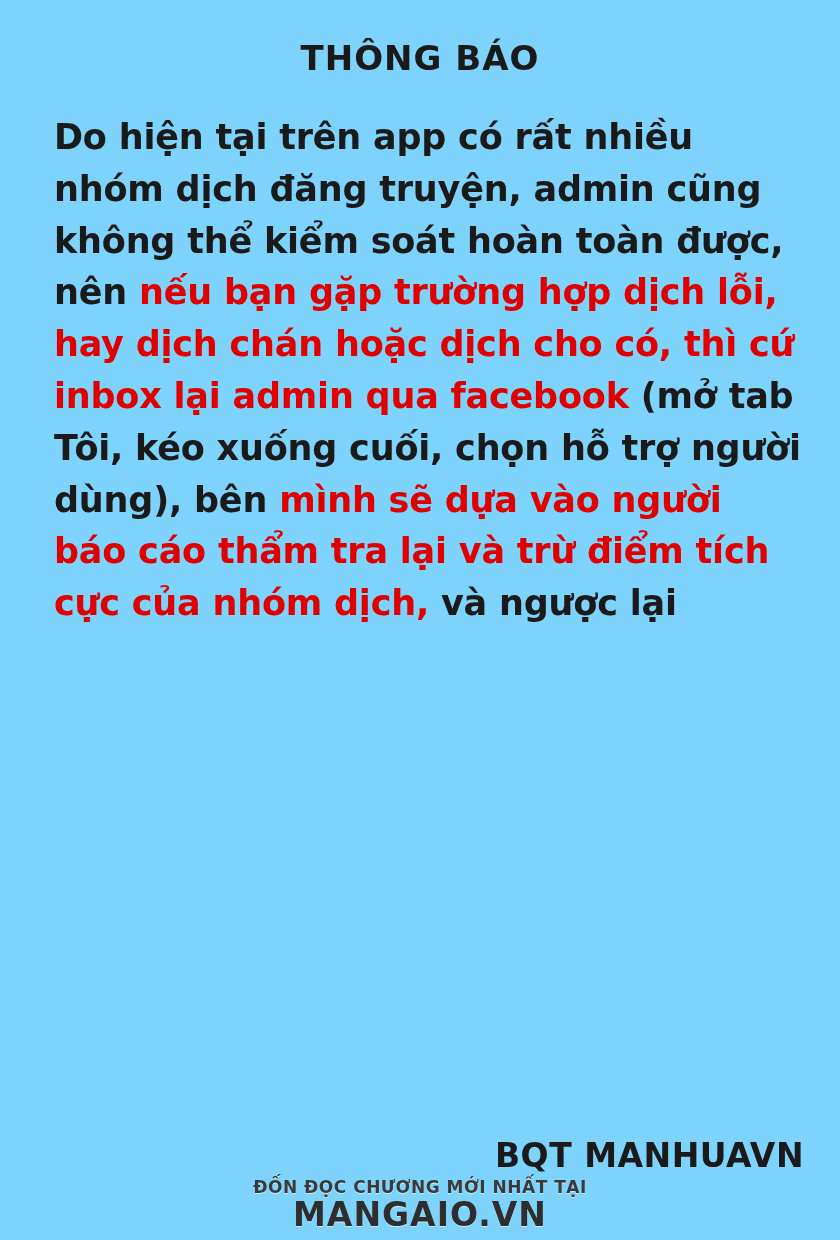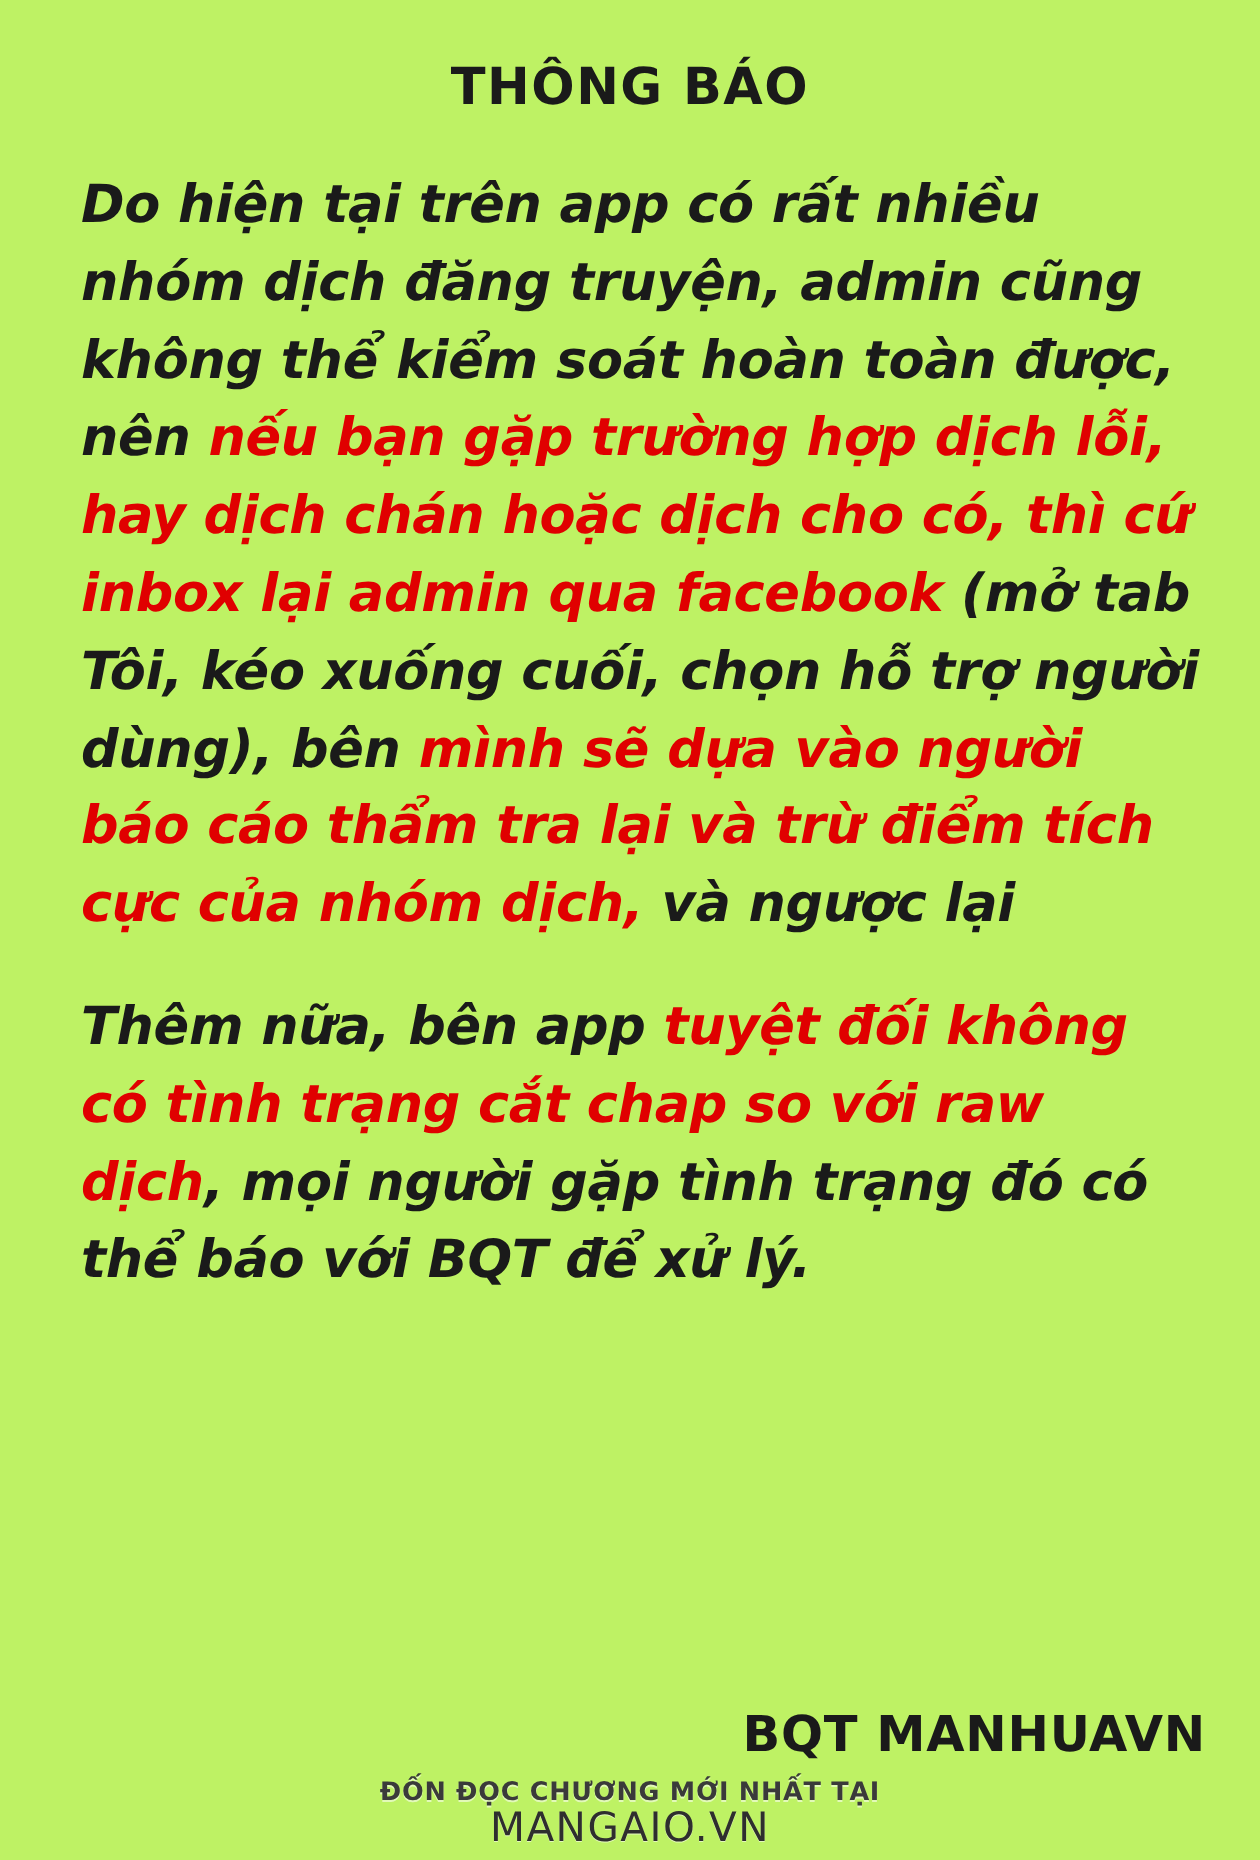--- a/index.html
+++ b/index.html
@@ -10,21 +10,21 @@
   body {
     width: 840px;
     height: 1240px;
     position: relative;
     font-family: "DejaVu Sans", sans-serif;
     overflow: hidden;
   }
   .page {
     position: absolute;
     inset: 0;
-    background: #bef264;
+    background: #7dd3fc;
   }
   .title {
     position: absolute;
     top: 38px;
     left: 0;
     width: 840px;
     text-align: center;
     font-family: "DejaVu Sans", sans-serif;
     font-weight: bold;
     font-size: 34px;
@@ -35,21 +35,20 @@
     position: absolute;
     top: 112px;
     left: 54px;
     width: 748px;
     font-family: "DejaVu Sans", sans-serif;
     font-weight: bold;
     font-size: 35px;
     line-height: 1.48;
     color: #1a1a1a;
     letter-spacing: -0.2px;
-    font-style: italic;
   }
   .para { margin: 0 0 30px 0; }
   .para:last-child { margin-bottom: 0; }
   .hl { color: #e00000; }
   .signature {
     position: absolute;
     right: 36px;
     bottom: 65px;
     font-family: "DejaVu Sans", sans-serif;
     font-weight: bold;
@@ -68,38 +67,37 @@
   .wm-line1 {
     font-family: "DejaVu Sans", sans-serif;
     font-weight: bold;
     font-size: 17px;
     color: #3a3a3a;
     text-shadow: 0 1px 0 rgba(255,255,255,0.55);
     letter-spacing: 0.5px;
   }
   .wm-line2 {
     font-family: "DejaVu Sans", sans-serif;
-    font-weight: normal;
-    font-size: 27px;
+    font-weight: bold;
+    font-size: 33px;
     color: #2e2e2e;
     text-shadow: 0 1px 0 rgba(255,255,255,0.55);
     letter-spacing: 1px;
     margin-top: -2px;
   }
 </style>
 </head>
 <body>
 
 <div class="page">
 
   <div class="title">THÔNG BÁO</div>
 
   <div class="body-text">
     <p class="para"><span>Do hiện tại trên app có rất nhiều nhóm dịch đăng truyện, admin cũng không thể kiểm soát hoàn toàn được, nên </span><span class="hl">nếu bạn gặp trường hợp dịch lỗi, hay dịch chán hoặc dịch cho có, thì cứ inbox lại admin qua facebook</span><span> (mở tab Tôi, kéo xuống cuối, chọn hỗ trợ người dùng), bên </span><span class="hl">mình sẽ dựa vào người báo cáo thẩm tra lại và trừ điểm tích cực của nhóm dịch,</span><span> và ngược lại</span></p>
-    <p class="para"><span>Thêm nữa, bên app </span><span class="hl">tuyệt đối không có tình trạng cắt chap so với raw dịch</span><span>, mọi người gặp tình trạng đó có thể báo với BQT để xử lý.</span></p>
   </div>
 
   <div class="signature">BQT MANHUAVN</div>
 
   <div class="watermark">
     <div class="wm-line1">ĐỐN ĐỌC CHƯƠNG MỚI NHẤT TẠI</div>
     <div class="wm-line2">MANGAIO.VN</div>
   </div>
 
 </div>

